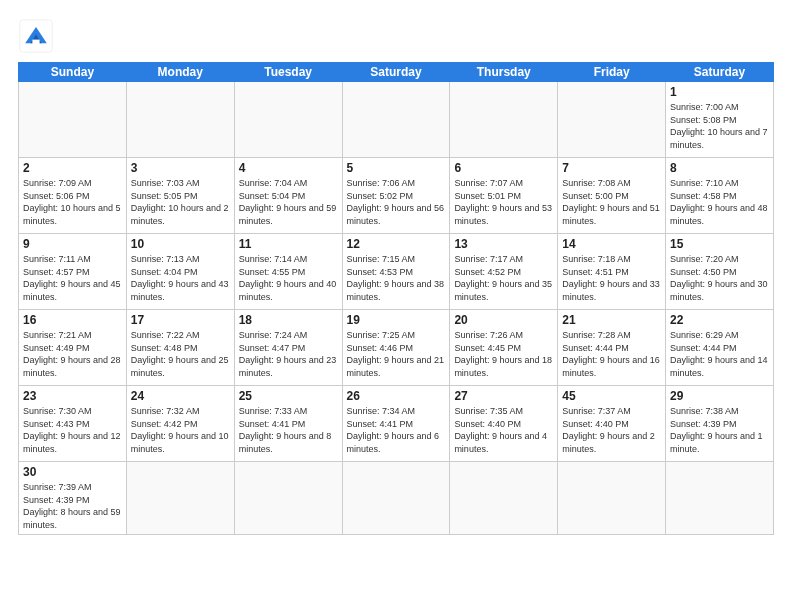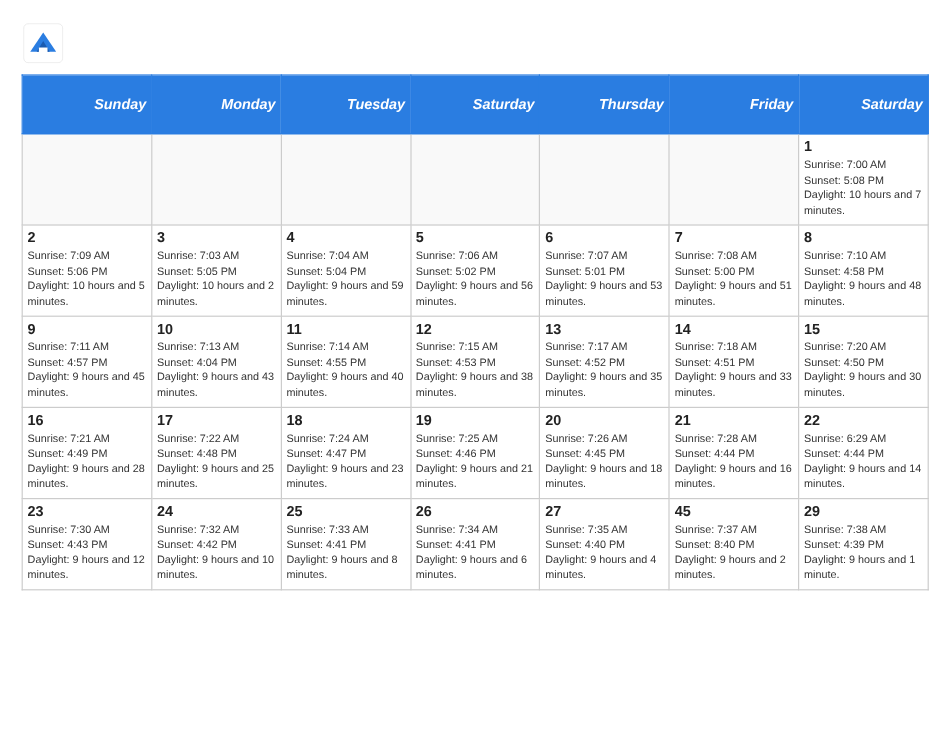--- a/index.html
+++ b/index.html
@@ -55,24 +55,23 @@
     .calendar {
       width: 100%;
       border-collapse: collapse;
       table-layout: fixed;
     }
     .calendar th {
       background: #2a7de1;
       color: #fff;
       font-size: 12px;
       font-weight: bold;
-      padding: 17px 4px;
-      text-align: right;
+      padding: 2px 4px;
+      text-align: center;
       border: 1px solid #2a7de1;
-      font-style: italic;
     }
     .calendar td {
       border: 1px solid #ccc;
       vertical-align: top;
       padding: 3px 4px;
       font-size: 9.5px;
       color: #222;
       height: 76px;
       width: calc(100% / 7);
     }
@@ -304,25 +303,39 @@
           </td>
           <td>
             <span class="day-number">27</span>
             <div class="day-info">Sunrise: 7:35 AM
 Sunset: 4:40 PM
 Daylight: 9 hours and 4 minutes.</div>
           </td>
           <td>
             <span class="day-number">45</span>
             <div class="day-info">Sunrise: 7:37 AM
-Sunset: 8:40 PM
+Sunset: 4:40 PM
 Daylight: 9 hours and 2 minutes.</div>
           </td>
           <td>
             <span class="day-number">29</span>
             <div class="day-info">Sunrise: 7:38 AM
 Sunset: 4:39 PM
 Daylight: 9 hours and 1 minute.</div>
           </td>
+        </tr>
+        <tr class="last-row">
+          <td>
+            <span class="day-number">30</span>
+            <div class="day-info">Sunrise: 7:39 AM
+Sunset: 4:39 PM
+Daylight: 8 hours and 59 minutes.</div>
+          </td>
+          <td class="empty"></td>
+          <td class="empty"></td>
+          <td class="empty"></td>
+          <td class="empty"></td>
+          <td class="empty"></td>
+          <td class="empty"></td>
         </tr>
       </tbody>
   </table>
 </div>
 
 </body></html>

